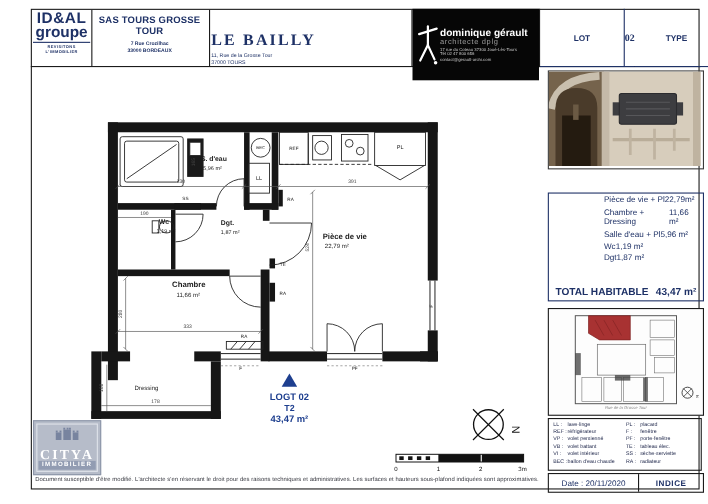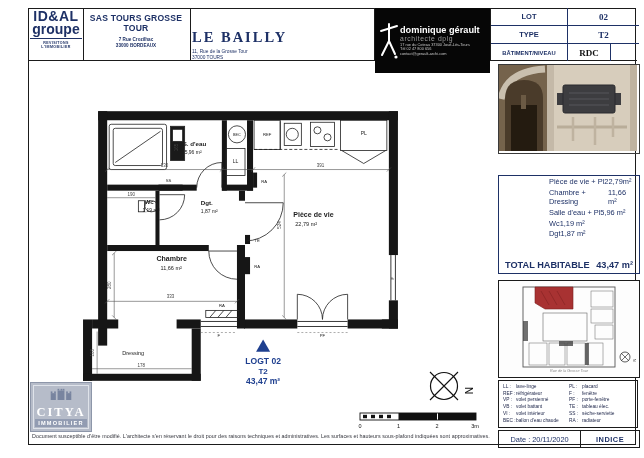--- a/index.html
+++ b/index.html
@@ -20,21 +20,21 @@
   .company .ad{font-size:4.6px;margin-top:4px;line-height:5.6px;font-weight:bold;}
   .project{left:192px;top:12px;width:181px;margin-top:17px;}
   .project .nm{font-family:"Liberation Serif",serif;font-size:14.5px;font-weight:bold;letter-spacing:2px;}
   .project .ad{font-size:4.8px;margin-top:3px;line-height:5.8px;}
   .arch{left:375px;top:8px;width:115px;height:65px;background:#060606;color:#fff;display:flex;align-items:center;}
   .arch .glyph{width:22px;height:40px;margin-left:3px;flex:none;}
   .arch .tx{flex:1;padding-right:2px;}
   .arch .nm{font-size:9.2px;font-weight:bold;line-height:10px;}
   .arch .ti{font-size:6.8px;color:#9a9a9a;letter-spacing:.6px;line-height:8px;}
   .arch .sm{font-size:3.9px;color:#c8c8c8;line-height:4.6px;}
-  .lot{left:490px;top:8px;width:148px;height:53px;display:flex;flex-direction:column;border-left:1px solid #1b1b1b;}
+  .lot{left:490px;top:8px;width:148px;height:53px;display:flex;flex-direction:row;border-left:1px solid #1b1b1b;}
   .lot .row{flex:1;display:flex;border-bottom:1px solid #1e3166;}
   .lot .row:last-child{border-bottom:none;}
   .lot .lab{width:76px;border-right:1px solid #1e3166;display:flex;align-items:center;justify-content:center;
             font-weight:bold;font-size:7.5px;}
   .lot .lab.small{font-size:5.8px;}
   .lot .val{flex:1;display:flex;align-items:center;justify-content:center;font-weight:bold;font-size:9px;font-family:Liberation Serif, serif;}
   .lot .val.black{color:#111;}
   .lot .empty{width:28px;border-left:1px solid #1e3166;}
   
   .sb{left:498px;width:140px;}

